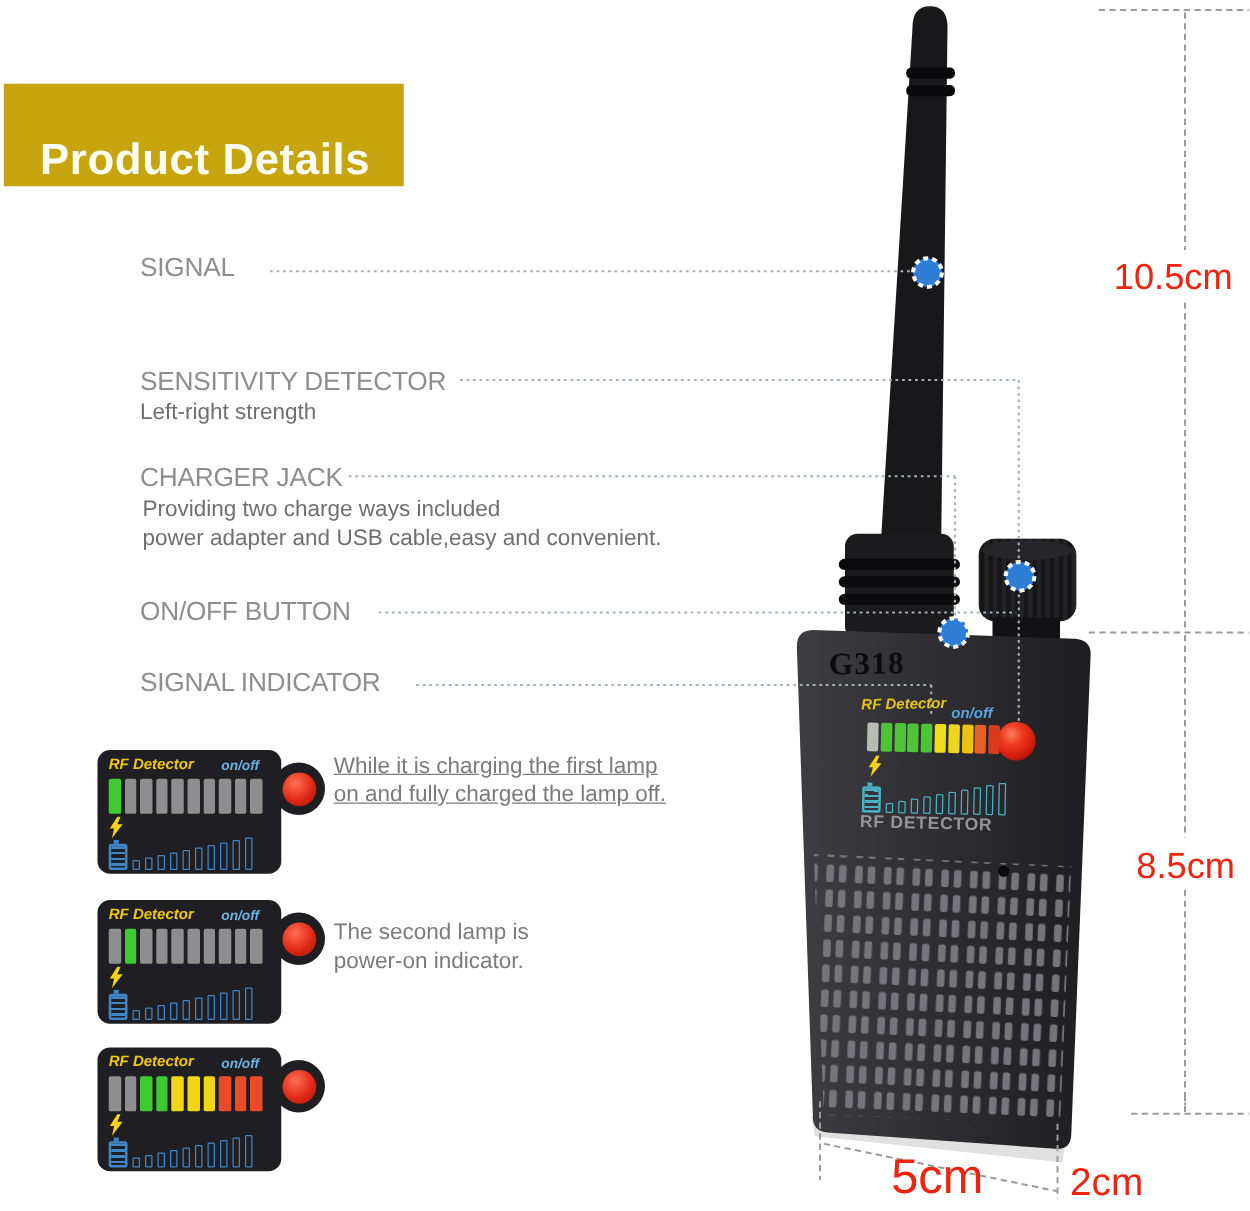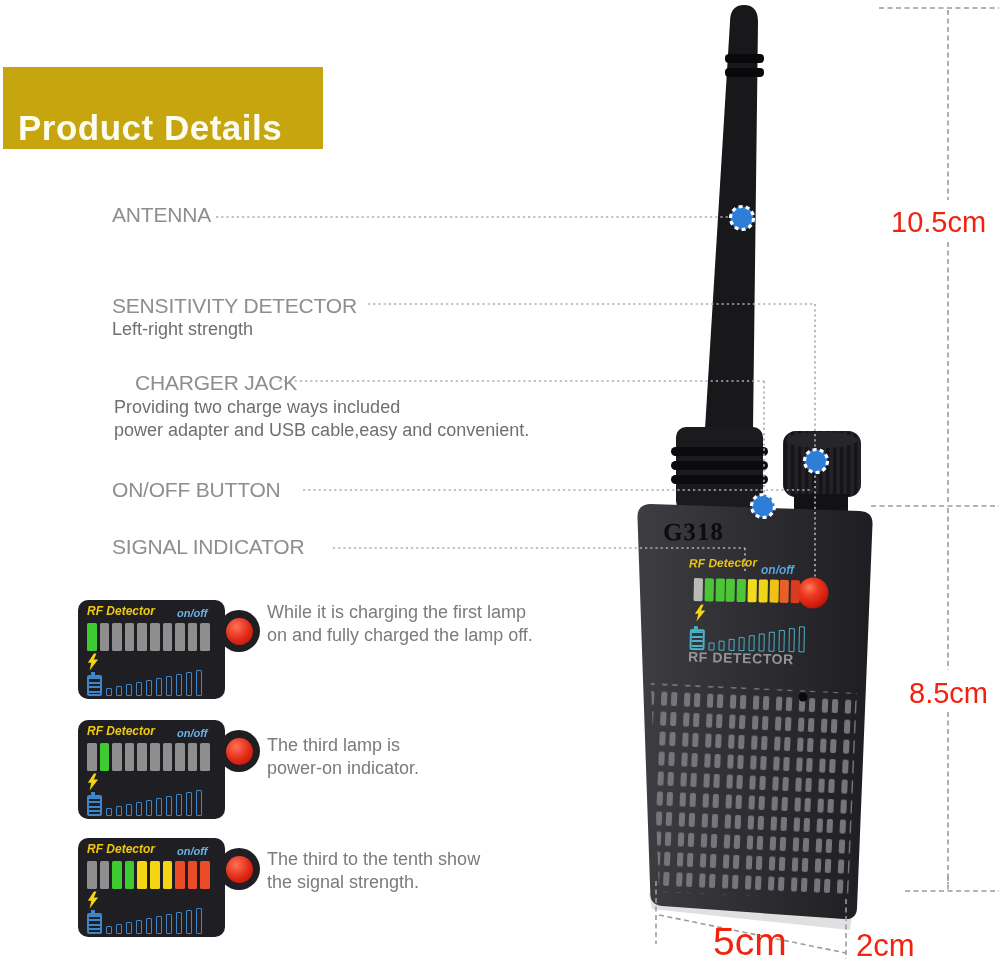--- a/index.html
+++ b/index.html
@@ -3,21 +3,21 @@
 <meta charset="utf-8">
 <style>
   html,body{margin:0;padding:0;background:#fff;}
   #stage{position:relative;width:1000px;height:969px;background:#ffffff;overflow:hidden;
          font-family:"Liberation Sans",sans-serif;}
   #scene{position:absolute;left:0;top:0;z-index:1;}
   .abs{position:absolute;z-index:3;}
 
   
   .banner{left:3px;top:67px;width:320px;height:82px;background:#c6a50f;display:flex;align-items:center;}
-  .banner span{color:#fcfcf0;font-size:35px;font-weight:bold;padding-left:15px;letter-spacing:.5px;white-space:nowrap;margin-top:39px;}
+  .banner span{color:#fcfcf0;font-size:35px;font-weight:bold;padding-left:29px;letter-spacing:.5px;white-space:nowrap;margin-top:39px;}
 
   
   .c-title{color:#8e8e8e;font-size:21px;letter-spacing:-.2px;white-space:nowrap;}
   .c-desc{color:#6f6f6f;font-size:18px;line-height:22px;white-space:nowrap;}
 
   
   .dim{color:#f1220e;white-space:nowrap;}
 
   
   .panel{position:absolute;width:147px;height:99px;background:#1f1f23;border-radius:10px;z-index:3;}
@@ -134,26 +134,26 @@
       <circle cx="742" cy="218" r="11.5"></circle>
       <circle cx="816" cy="461" r="11.5"></circle>
       <circle cx="763" cy="506" r="11.5"></circle>
     </g>
   </svg>
 
   <div class="abs banner">
     <span>Product Details</span>
   </div>
 
-  <div class="abs c-title" style="left:112px;top:203px;">ANTENNA</div>
+  <div class="abs c-title" style="left:112px;top:203px;">SIGNAL</div>
 
   <div class="abs c-title" style="left:112px;top:294px;">SENSITIVITY DETECTOR</div>
   <div class="abs c-desc" style="left:112px;top:318px;">Left-right strength</div>
 
-  <div class="abs c-title" style="left:112px;top:371px;margin-left:23px;">CHARGER JACK</div>
+  <div class="abs c-title" style="left:112px;top:371px;">CHARGER JACK</div>
   <div class="abs c-desc" style="left:114px;top:419px;">power adapter and USB cable,easy and convenient.</div>
   <div class="abs c-desc" style="left:114px;top:396px;">Providing two charge ways included</div>
 
   <div class="abs c-title" style="left:112px;top:535px;">SIGNAL INDICATOR</div>
   <div class="abs c-title" style="left:112px;top:478px;">ON/OFF BUTTON</div>
 
   <div class="abs g318">G318</div>
   <div class="abs dev-brand">RF Detector</div>
   <div class="abs dev-onoff">on/off</div>
   <div class="abs leds dev-leds">
@@ -221,21 +221,21 @@
           <div class="step" style="height: 12px;"></div>
           <div class="step" style="height: 14px;"></div>
           <div class="step" style="height: 16px;"></div>
           <div class="step" style="height: 18px;"></div>
           <div class="step" style="height: 20px;"></div>
           <div class="step" style="height: 22px;"></div>
           <div class="step" style="height: 24px;"></div>
         </div>
     </div>
   </div>
-  <div class="abs note" style="left:267px;top:601px;">
+  <div class="abs note" style="left:267px;top:601px;text-decoration:underline;">
     <div>While it is charging the first lamp</div>
     <div>on and fully charged the lamp off.</div>
   </div>
 
   <div class="panel" style="left:78px;top:720px;">
     <div class="bump"></div>
     <div class="red-btn"></div>
     <div class="p-brand">RF Detector</div>
     <div class="p-onoff">on/off</div>
     <div class="leds p-leds">
@@ -265,21 +265,21 @@
           <div class="step" style="height: 14px;"></div>
           <div class="step" style="height: 16px;"></div>
           <div class="step" style="height: 18px;"></div>
           <div class="step" style="height: 20px;"></div>
           <div class="step" style="height: 22px;"></div>
           <div class="step" style="height: 24px;"></div>
         </div>
     </div>
   </div>
   <div class="abs note" style="left:267px;top:734px;">
-    <div>The third lamp is</div>
+    <div>The second lamp is</div>
     <div>power-on indicator.</div>
   </div>
 
   <div class="panel" style="left:78px;top:838px;">
     <div class="bump"></div>
     <div class="red-btn"></div>
     <div class="p-brand">RF Detector</div>
     <div class="p-onoff">on/off</div>
     <div class="leds p-leds">
         <div class="bar" style="background: rgb(142, 142, 142);"></div>
@@ -307,23 +307,19 @@
           <div class="step" style="height: 12px;"></div>
           <div class="step" style="height: 14px;"></div>
           <div class="step" style="height: 16px;"></div>
           <div class="step" style="height: 18px;"></div>
           <div class="step" style="height: 20px;"></div>
           <div class="step" style="height: 22px;"></div>
           <div class="step" style="height: 24px;"></div>
         </div>
     </div>
   </div>
-  <div class="abs note" style="left:267px;top:848px;">
-    <div>The third to the tenth show</div>
-    <div>the signal strength.</div>
-  </div>
 
   <div class="abs dim" style="left:891px;top:206px;font-size:29px;">10.5cm</div>
   <div class="abs dim" style="left:909px;top:677px;font-size:29px;">8.5cm</div>
   <div class="abs dim" style="left:713px;top:920px;font-size:39px;">5cm</div>
   <div class="abs dim" style="left:856px;top:928px;font-size:31px;">2cm</div>
 
 </div>
 
 </body></html>

